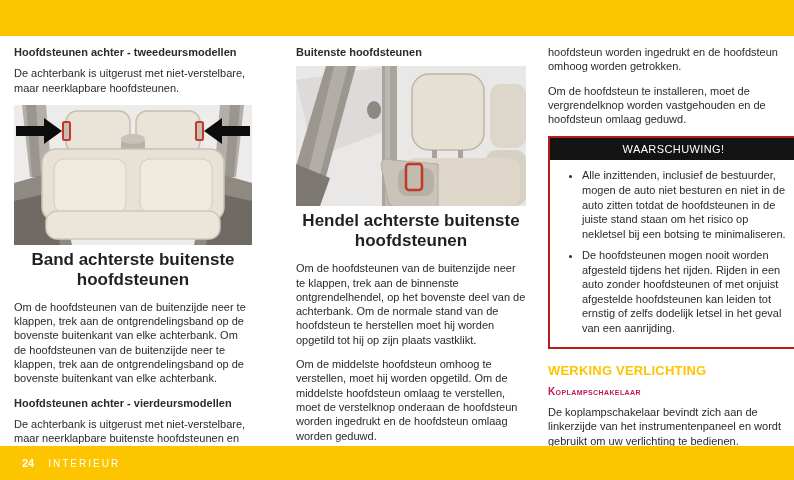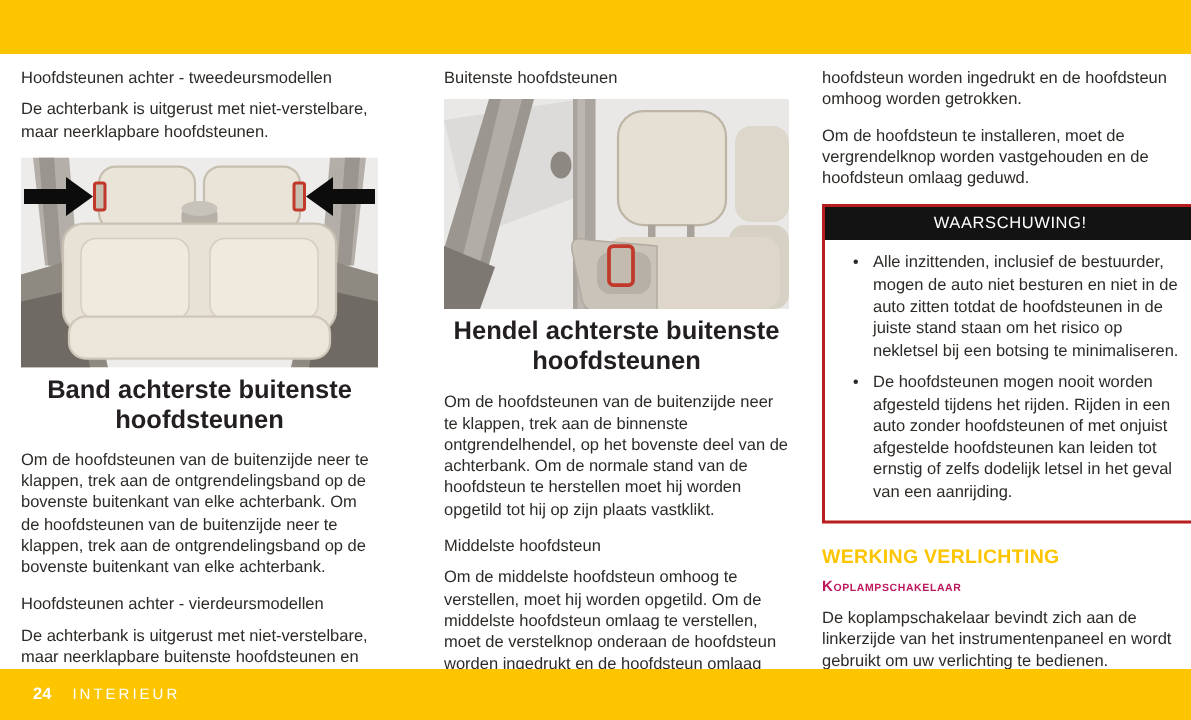--- a/index.html
+++ b/index.html
@@ -38,21 +38,21 @@
     position: absolute; top: 36px; bottom: 38px; left: 0; right: 0;
     display: flex;
     padding: 9px 24px 0 14px;
   }
   .col { flex: 0 0 auto; }
   .col-left  { width: 238px; margin-right: 15px; }
   .col-mid   { width: 230px; margin-right: 22px; margin-left: 29px; }
   .col-right { width: 251px; }
 
   .col-heading {
-    font-size: 11px; font-weight: 400; color: #2d2a27;
+    font-size: 11px; font-weight: 700; color: #2d2a27;
     margin: 0 0 7px 0; line-height: 1.3;
   }
   .body-p {
     font-size: 11px; line-height: 1.3; color: #2d2a27;
     margin: 0 0 10px 0;
   }
   .caption {
     font-size: 17px; font-weight: 700; text-align: center;
     margin: 5px 0 10px 0; color: #231f20;
   }
@@ -173,21 +173,20 @@
 
           <path d="M96,94 q-14,-4 -10,10 l6,30 q2,8 12,8 l38,0 0,-44 z" fill="#c9c3ba" stroke="#b1aba1" stroke-width="1"></path>
           <rect x="102" y="102" width="36" height="28" rx="9" fill="#b6b0a6"></rect>
 
           <rect x="110" y="98" width="16" height="26" rx="3" fill="#c2bbae" stroke="#c0392b" stroke-width="2.5"></rect>
         </svg>
       </div>
 
       <p class="caption">Hendel achterste buitenste hoofdsteunen</p>
       <p class="body-p">Om de hoofdsteunen van de buitenzijde neer te klappen, trek aan de binnenste ontgrendelhendel, op het bovenste deel van de achterbank. Om de normale stand van de hoofdsteun te herstellen moet hij worden opgetild tot hij op zijn plaats vastklikt.</p>
-      <h3 class="col-heading">Middelste hoofdsteun</h3>
       <p class="body-p">Om de middelste hoofdsteun omhoog te verstellen, moet hij worden opgetild. Om de middelste hoofdsteun omlaag te verstellen, moet de verstelknop onderaan de hoofdsteun worden ingedrukt en de hoofdsteun omlaag worden geduwd.</p>
       <p class="body-p">Om de middelste hoofdsteun te verwijderen, moet de vergrendelknop onderaan de</p>
     </div>
 
     <div class="col col-right">
       <p class="body-p">hoofdsteun worden ingedrukt en de hoofdsteun omhoog worden getrokken.</p>
       <p class="body-p">Om de hoofdsteun te installeren, moet de vergrendelknop worden vastgehouden en de hoofdsteun omlaag geduwd.</p>
 
       <div class="warning-box">
         <div class="warning-header">WAARSCHUWING!</div>

